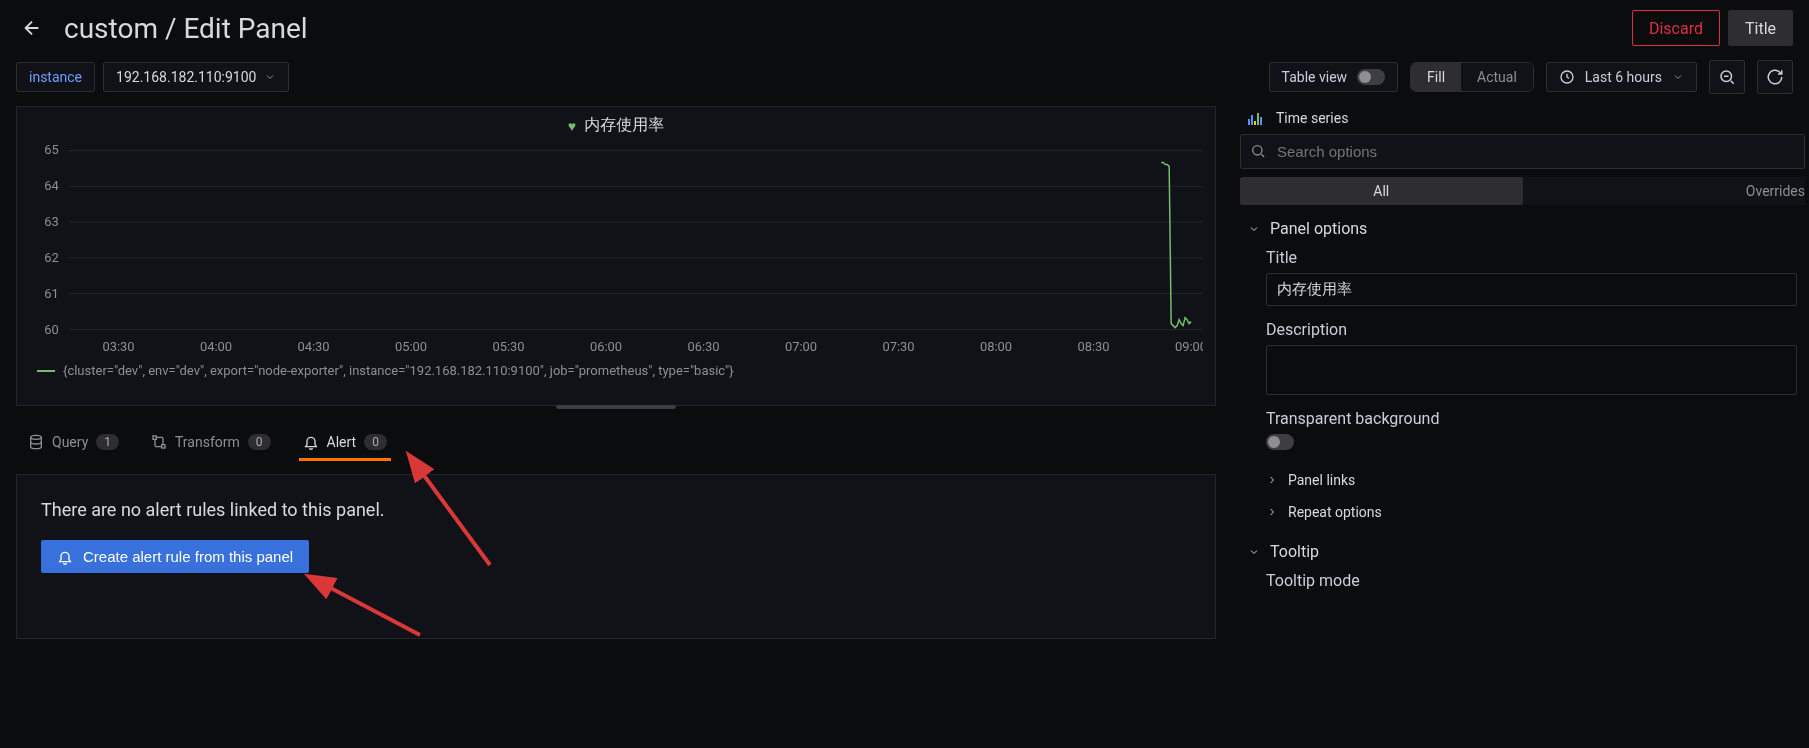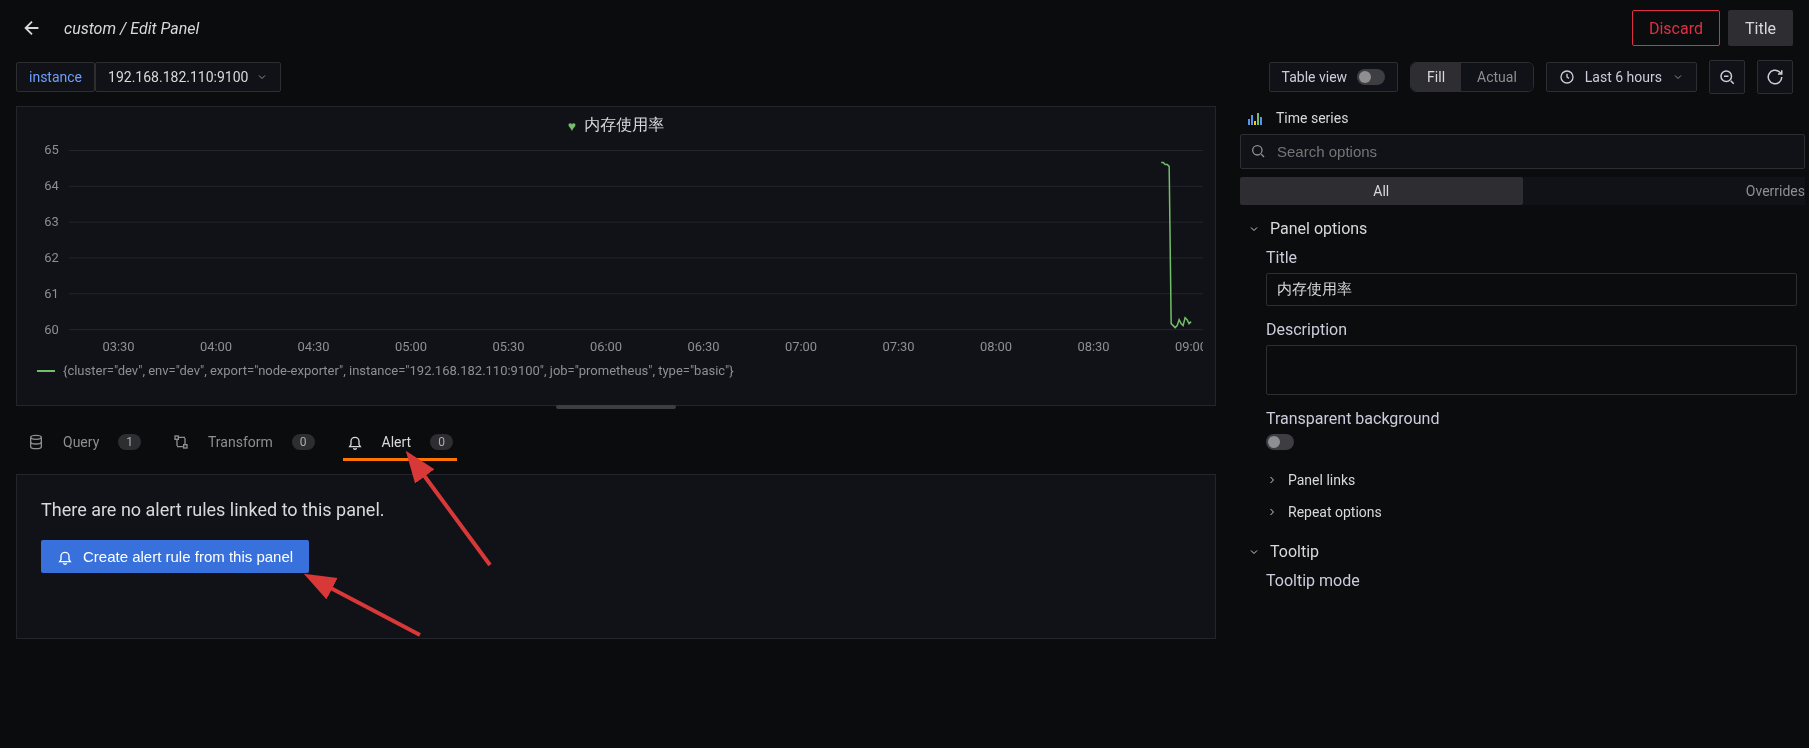--- a/index.html
+++ b/index.html
@@ -28,23 +28,22 @@
 }
 .back-arrow {
   cursor: pointer;
   display: flex;
   align-items: center;
   justify-content: center;
   width: 32px;
   height: 32px;
 }
 .page-title {
-  font-size: 16px;
-  color: #d8d9da;
-  font-style: italic;
+  font-size: 28px;
+  color: #d8d9da;
 }
 .header-right {
   display: flex;
   gap: 8px;
 }
 .btn {
   display: inline-flex;
   align-items: center;
   justify-content: center;
   height: 36px;
@@ -66,20 +65,21 @@
 
 
 .toolbar {
   display: flex;
   align-items: center;
   padding: 4px 16px 12px 16px;
   gap: 8px;
 }
 .toolbar-left {
   display: flex;
+  gap: 8px;
   flex: 1;
 }
 .toolbar-right {
   display: flex;
   gap: 12px;
   align-items: center;
 }
 .var-label {
   border: 1px solid #2d2d32;
   padding: 6px 12px;
@@ -228,21 +228,21 @@
 .tabs {
   display: flex;
   gap: 24px;
   margin-top: 20px;
   padding: 0 8px;
   border-bottom: 1px solid transparent;
 }
 .tab {
   display: flex;
   align-items: center;
-  gap: 19px;
+  gap: 8px;
   padding: 8px 4px;
   color: #8e8e93;
   cursor: pointer;
   border-bottom: 3px solid transparent;
 }
 .tab.active {
   color: #d8d9da;
   border-bottom: 3px solid #ff7300;
 }
 .badge {

